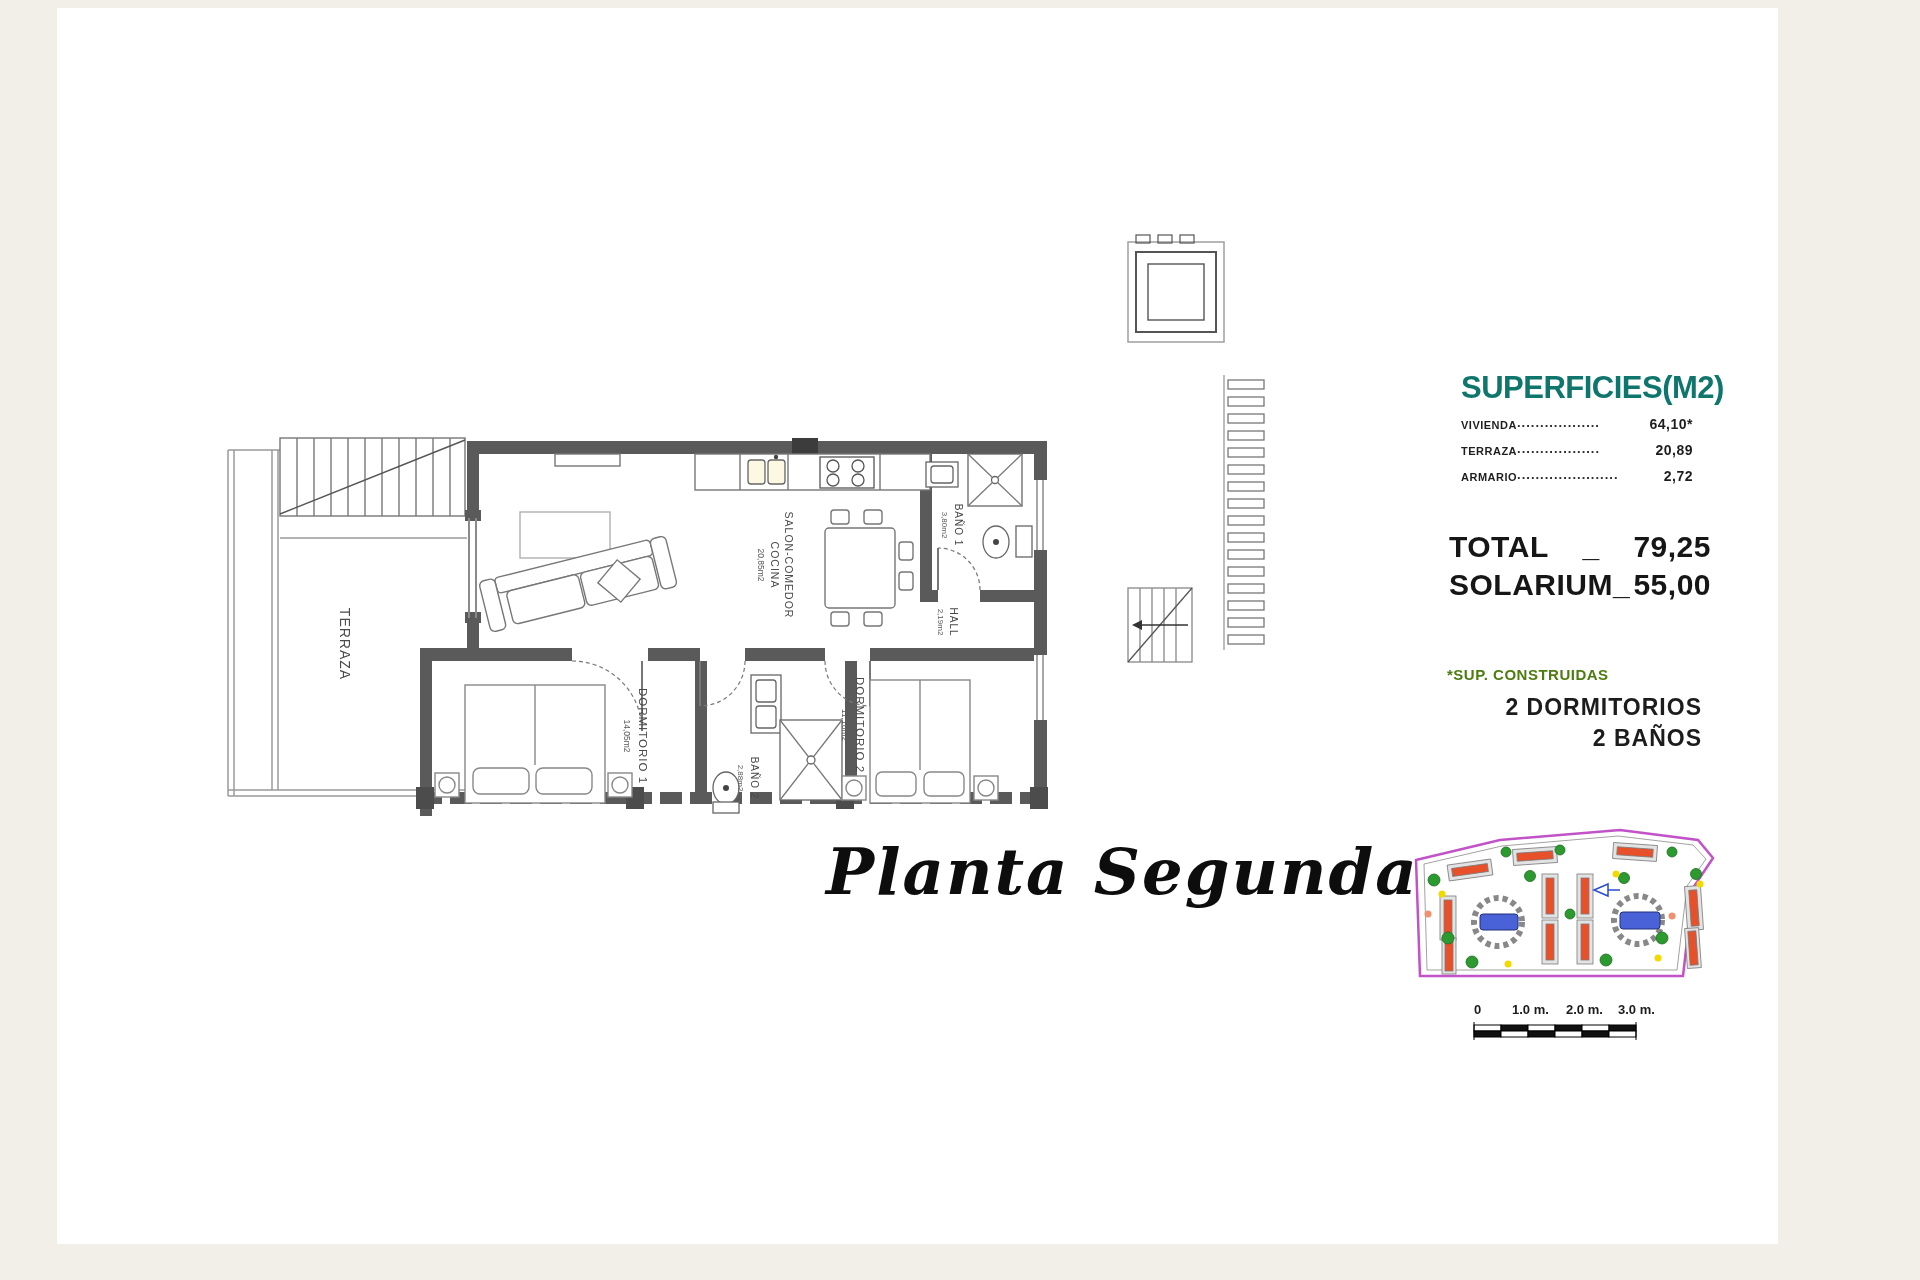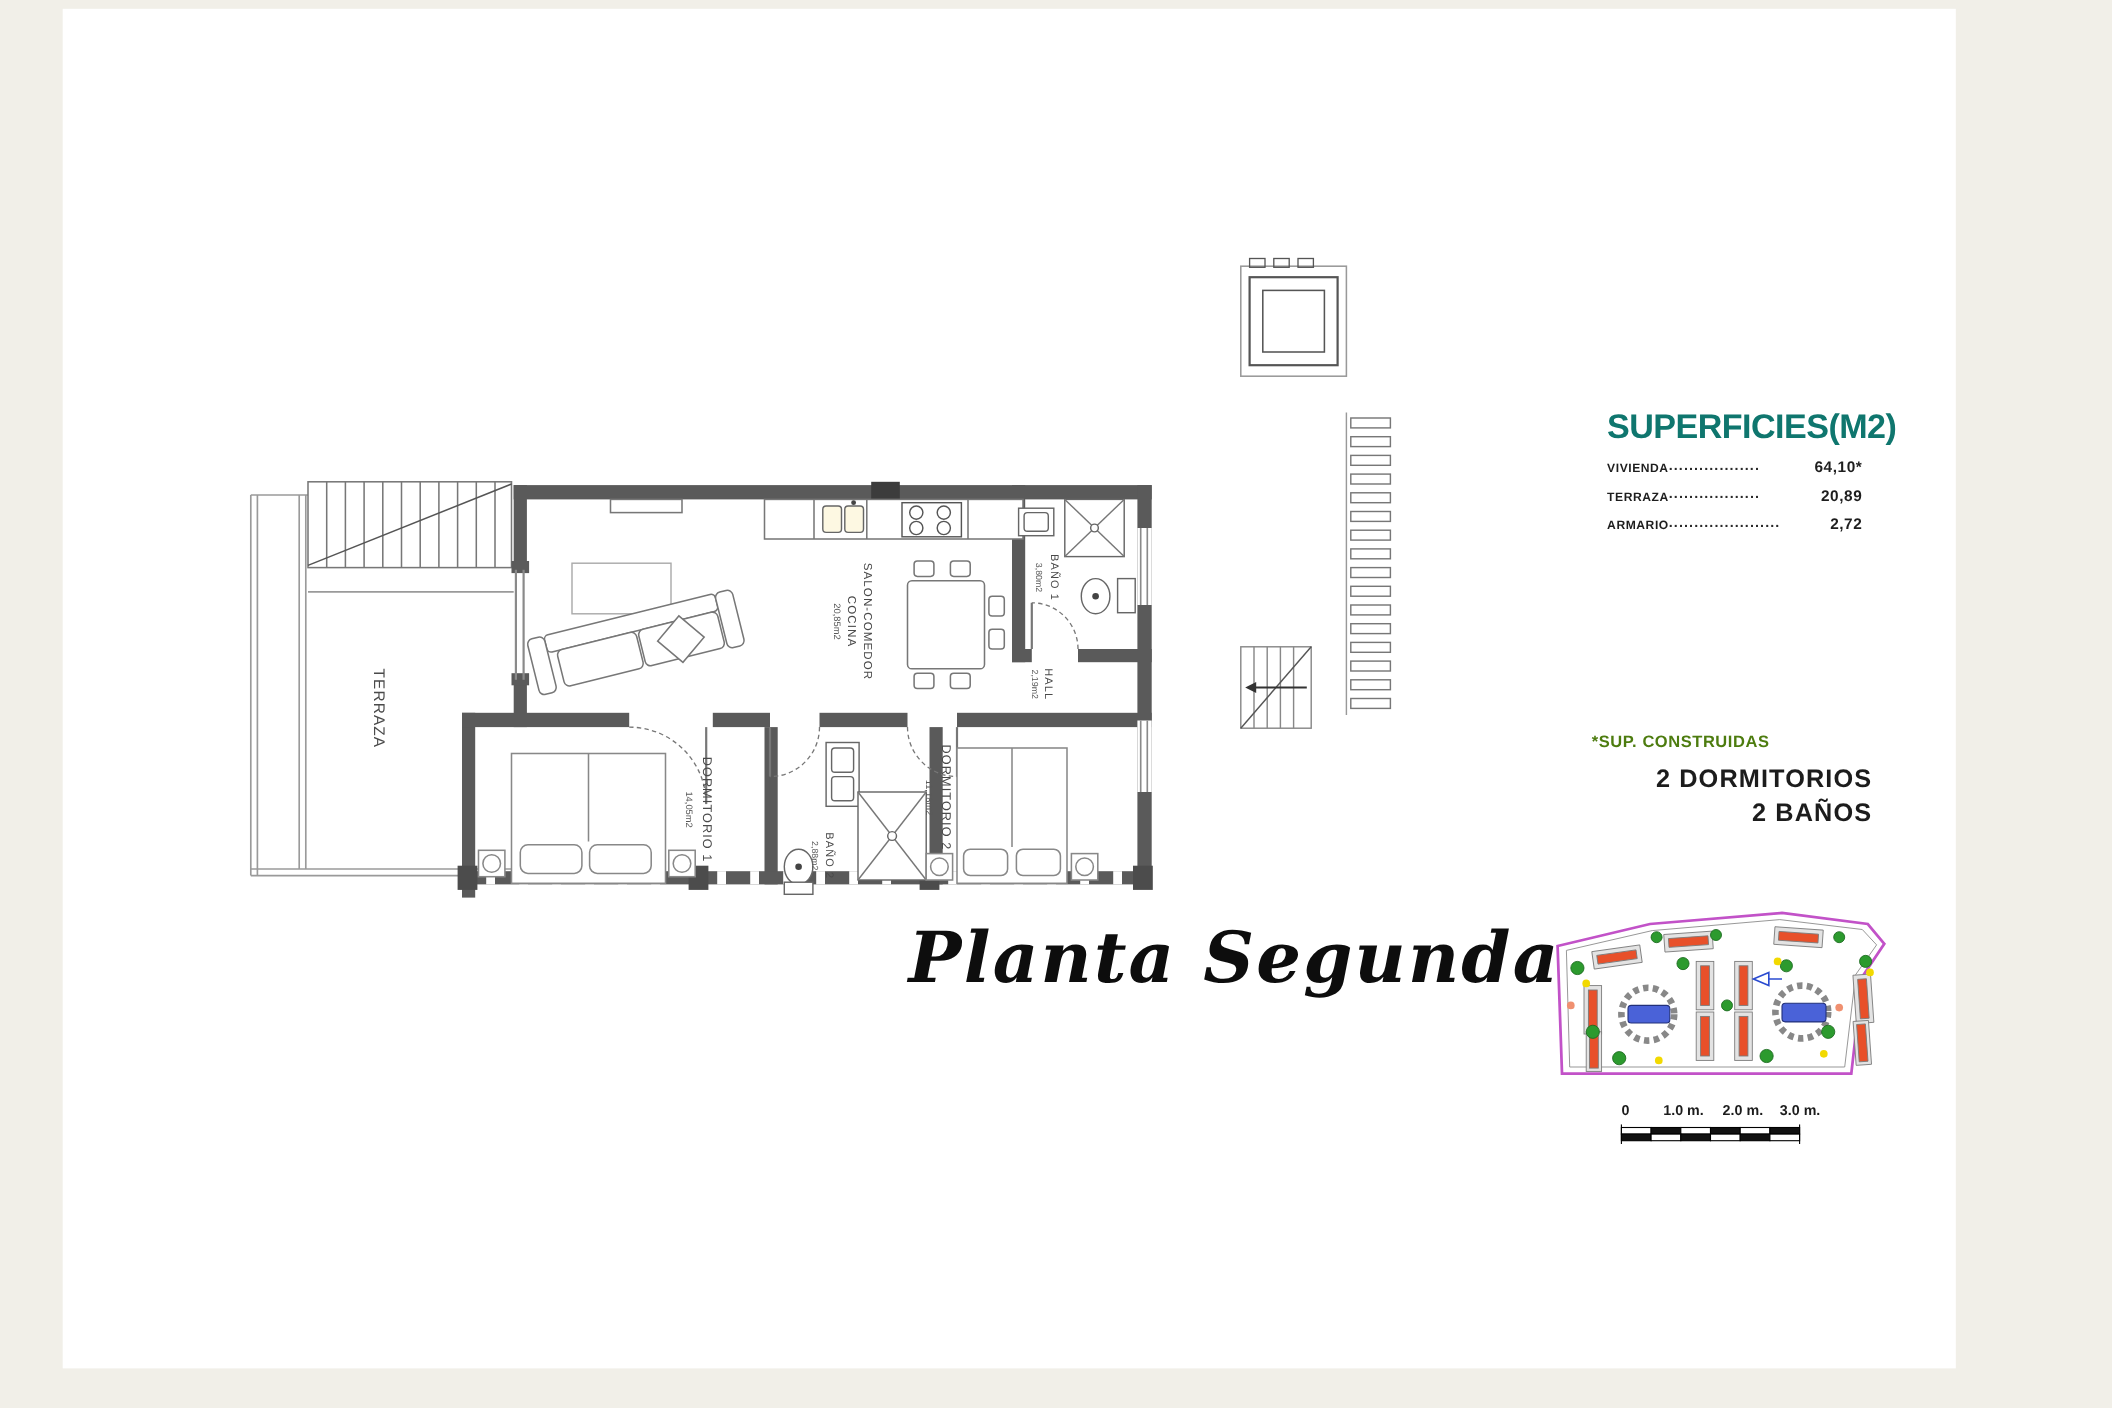--- a/index.html
+++ b/index.html
@@ -314,20 +314,29 @@
     <span class="val">20,89</span>
   </div>
   <div class="prow">
     <span class="lbl">ARMARIO</span>
     <span class="dots">......................</span>
     <span class="val">2,72</span>
   </div>
 </div>
 
 <div class="abs totals">
+  <div class="trow">
+    <span>TOTAL</span>
+    <span>_</span>
+    <span>79,25</span>
+  </div>
+  <div class="trow">
+    <span>SOLARIUM_</span>
+    <span>55,00</span>
+  </div>
 </div>
 
 <div class="abs footnote">*SUP. CONSTRUIDAS</div>
 
 <div class="abs features">
   <div>2 DORMITORIOS</div>
   <div>2 BAÑOS</div>
 </div>
 
 <svg class="abs" style="left:1410px;top:818px;" width="312" height="172" viewBox="0 0 312 172">

